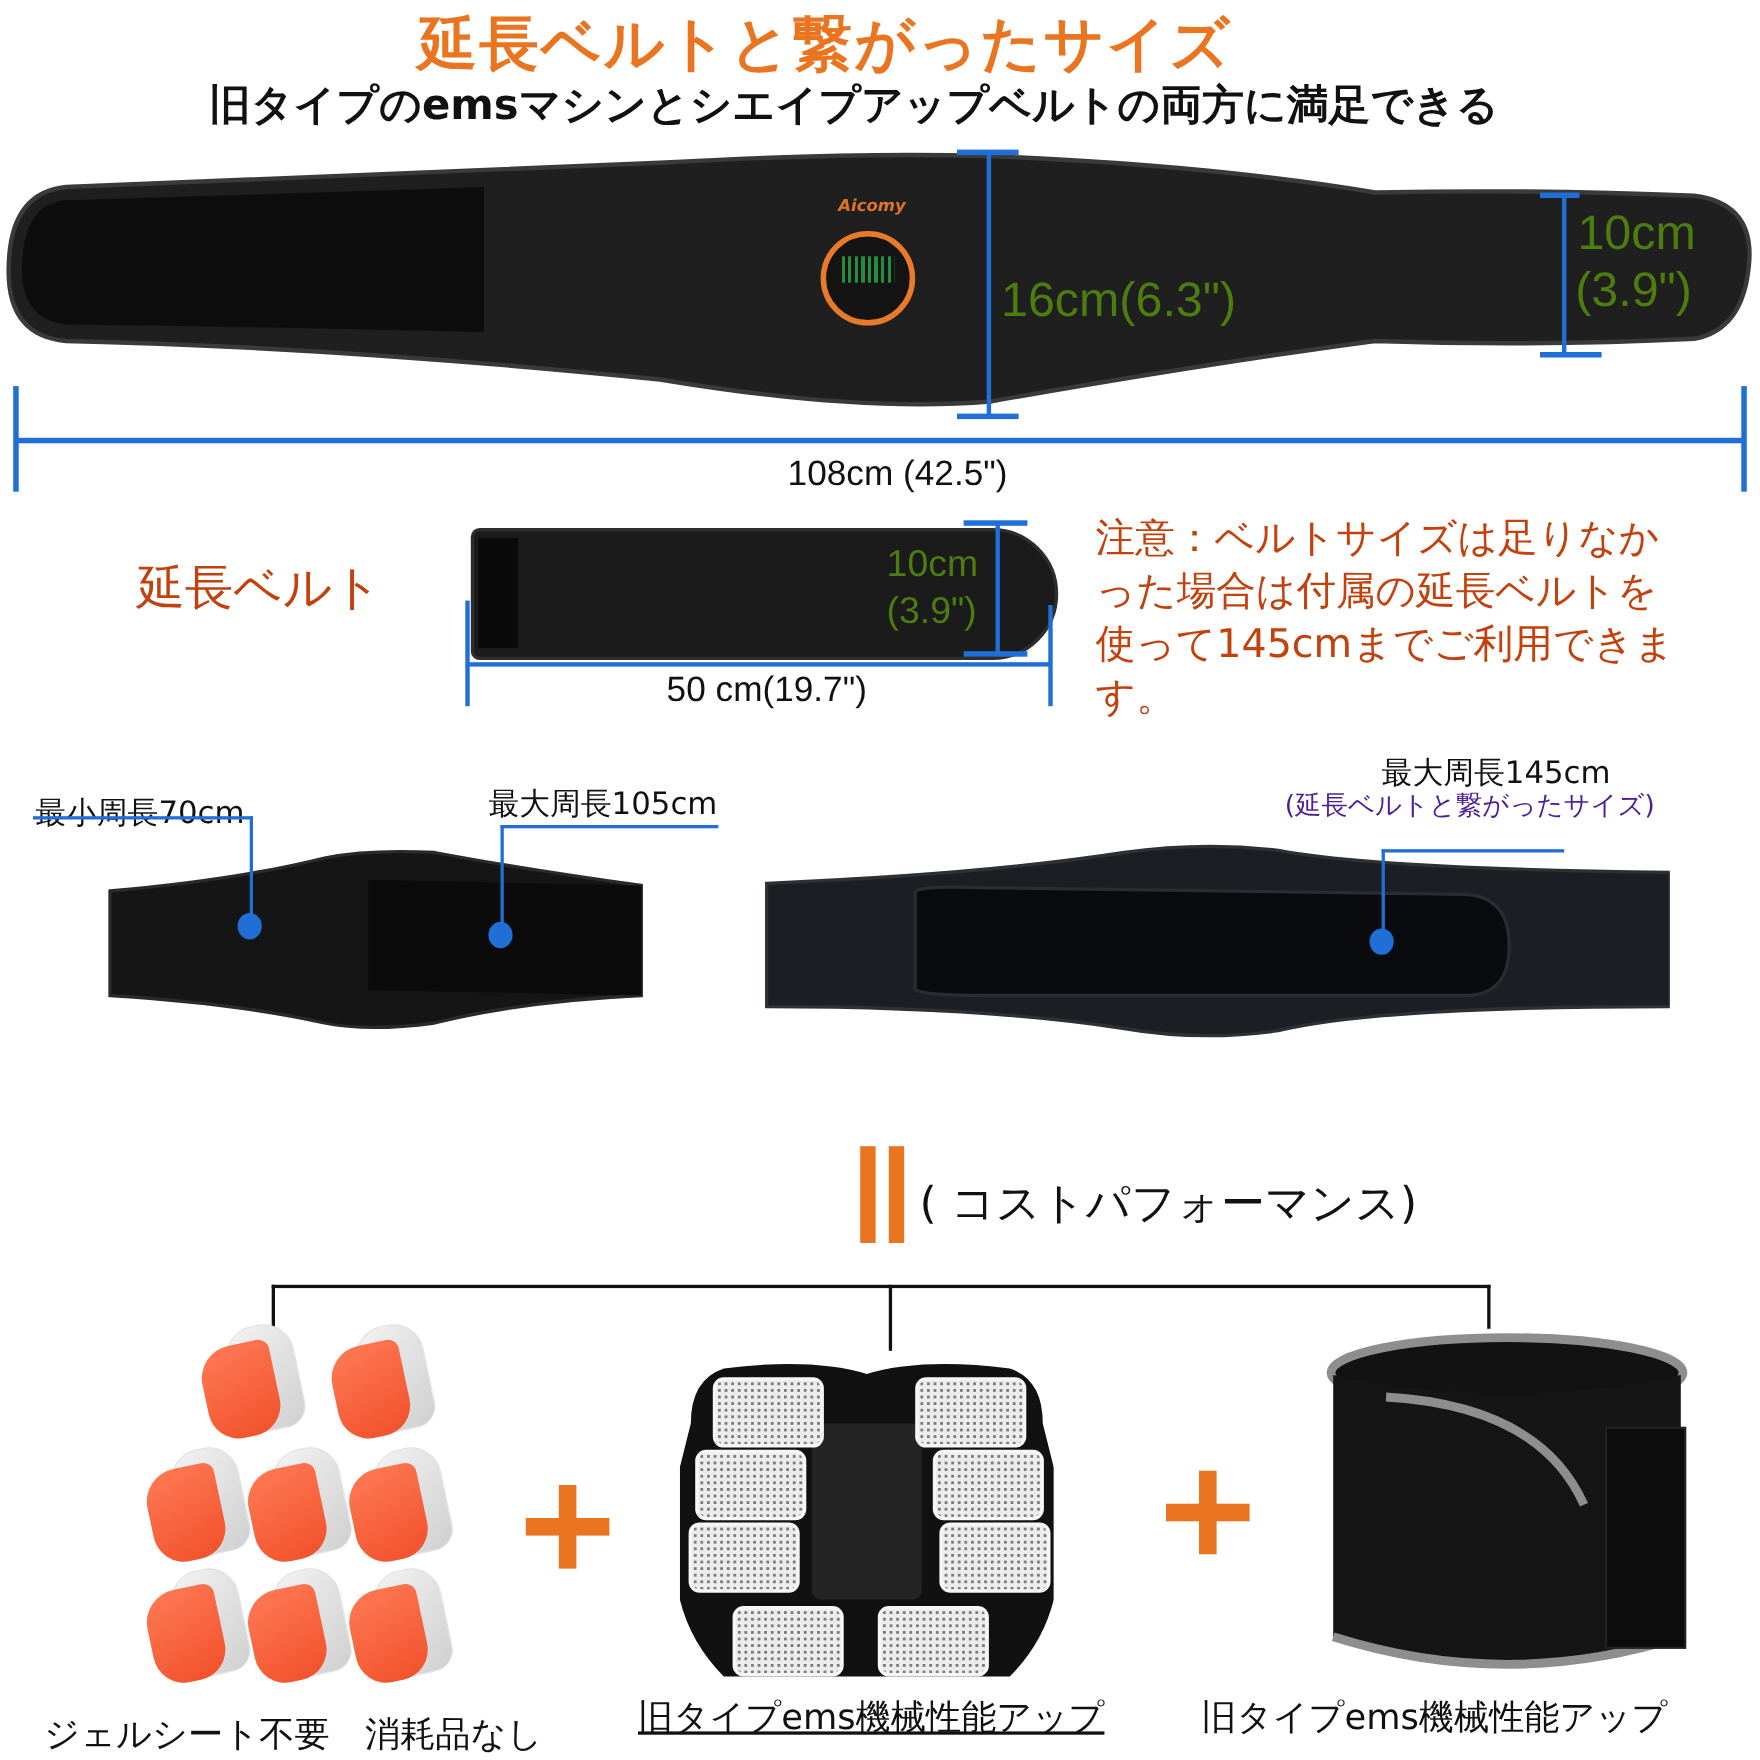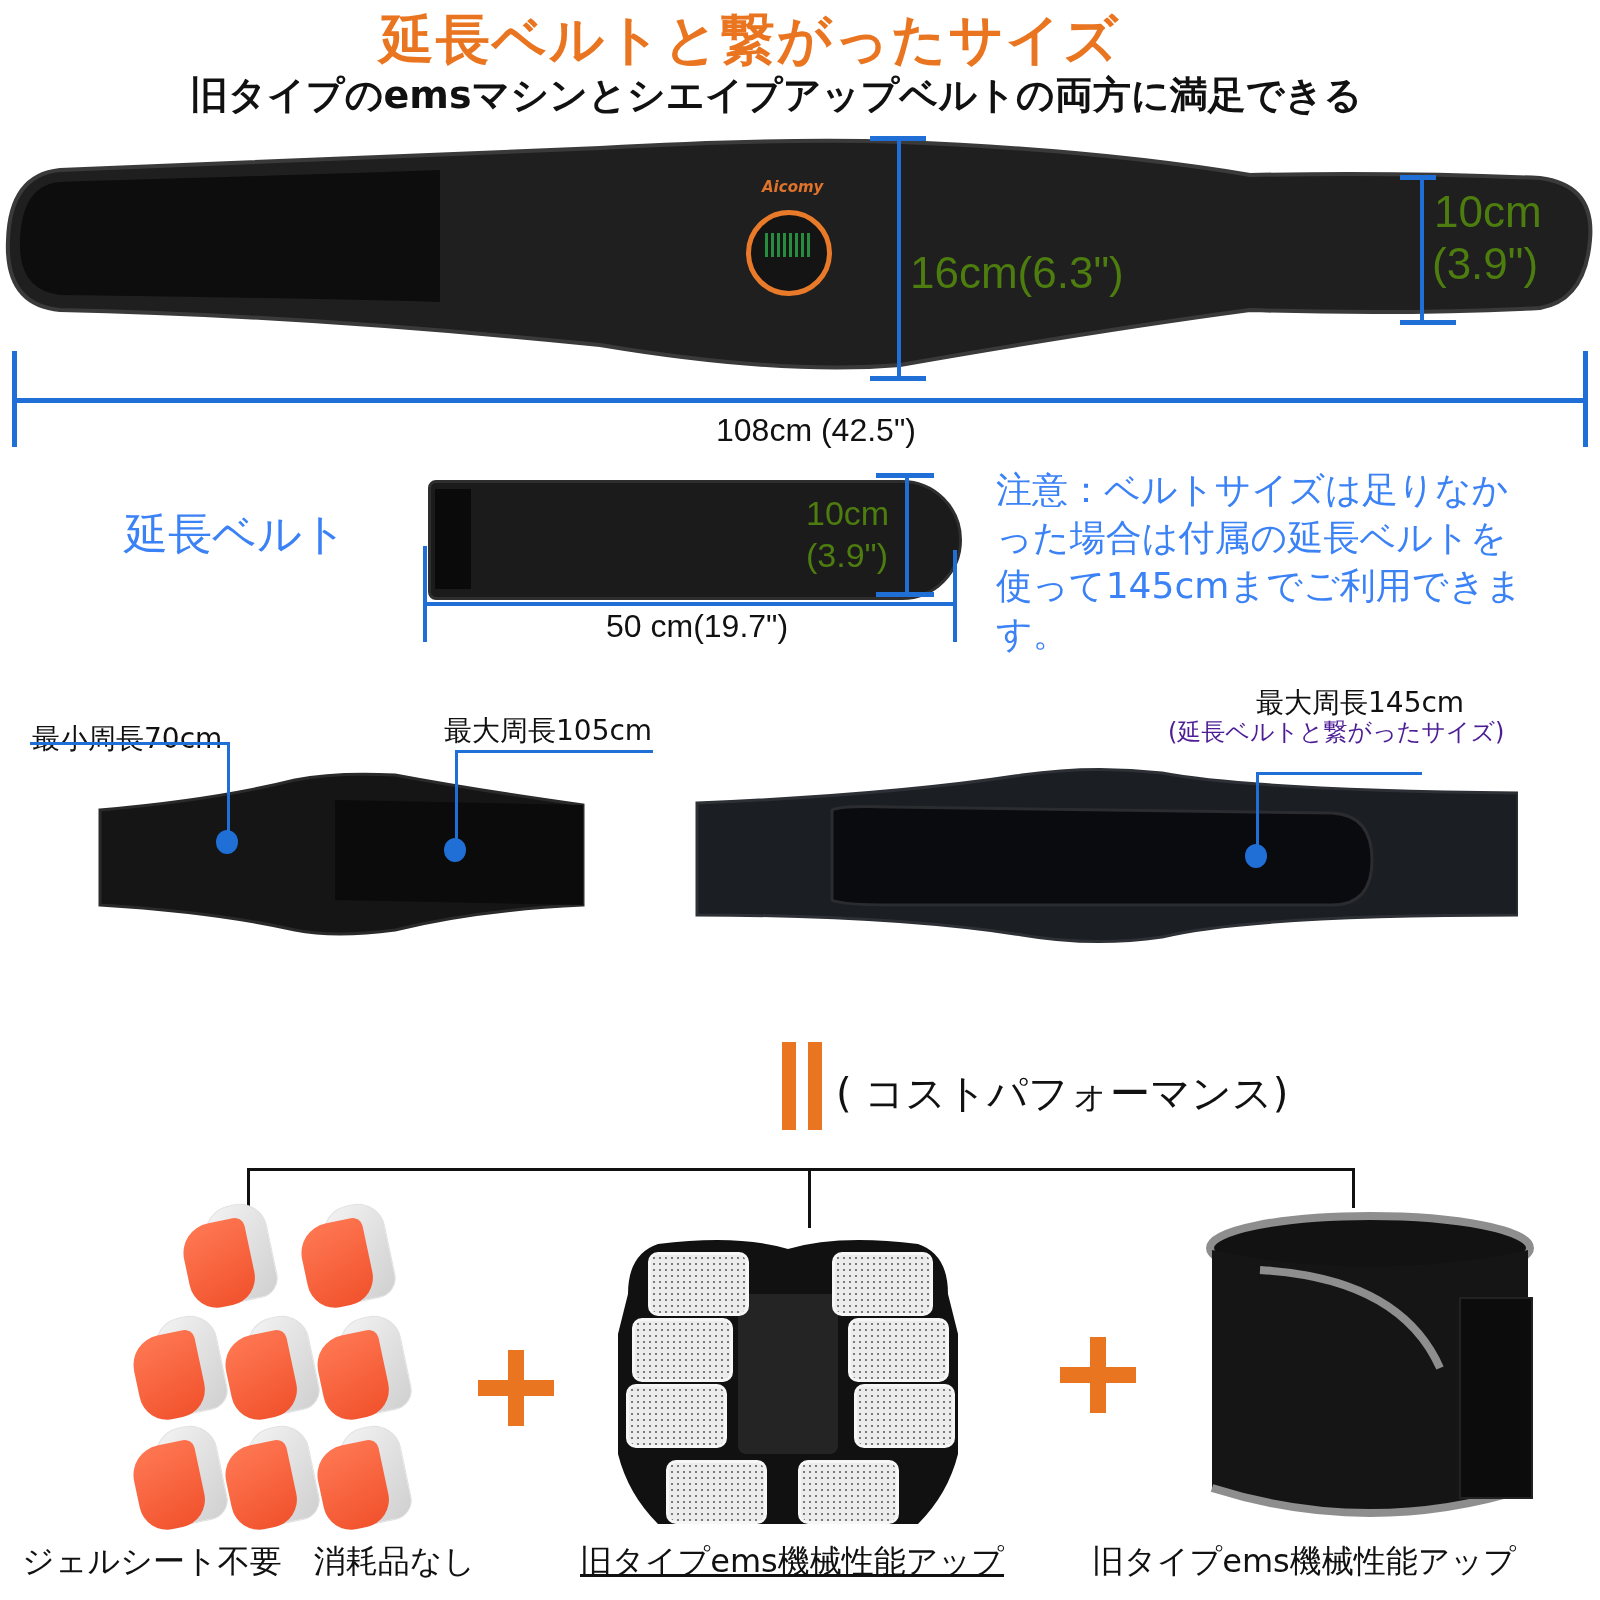--- a/index.html
+++ b/index.html
@@ -3,21 +3,21 @@
 <meta charset="utf-8">
 <style>
   html, body { margin:0; padding:0; background:#ffffff; }
   body { width:1600px; height:1600px; position:relative; overflow:hidden; font-family:"DejaVu Sans", sans-serif; }
   .abs { position:absolute; }
   .title-main { left:0; width:1500px; top:4px; text-align:center; font-size:54px; font-weight:bold; color:#ea7520; letter-spacing:2px; }
   .title-sub { left:190px; top:70px; font-size:38px; font-weight:bold; color:#111; white-space:nowrap; }
   .blue { background:#1f6fd6; }
   .dim-blue { color:#4d7c0f; font-family:"Liberation Sans", sans-serif; }
   .dim-black { color:#111; font-family:"Liberation Sans", sans-serif; }
-  .orange { color:#3b82f6; }
+  .orange { color:#c2410c; }
   .dot { width:22px; height:24px; border-radius:50%; background:#1f6fd6; }
   .label { font-size:28px; color:#111; white-space:nowrap; }
   .pad-wrap { position:absolute; width:90px; height:110px; }
   .pad-white { position:absolute; left:28px; top:4px; width:60px; height:95px; border-radius:28px 28px 20px 20px; background:linear-gradient(135deg,#f4f4f4,#cfcfcf); border:1px solid #e0e0e0; transform:rotate(-12deg); }
   .pad-red { position:absolute; left:4px; top:22px; width:66px; height:85px; border-radius:30px 10px 28px 28px; background:linear-gradient(160deg,#ff7a55,#f0502a); transform:rotate(-12deg); }
   .plus { position:absolute; }
   .plus .h { position:absolute; background:#ea7520; }
   .ems-pad { position:absolute; width:95px; height:58px; background:#ececec; border-radius:10px; border:3px solid #f6f6f6;
      background-image:radial-gradient(#7a7a7a 1.2px, transparent 1.4px); background-size:6px 6px; }
   .bottom-label { font-size:32px; color:#111; white-space:nowrap; top:1540px; }
@@ -171,15 +171,15 @@
 <div class="abs" style="left:1200px;top:1208px;width:340px;height:320px;">
   <svg width="340" height="320" style="position:absolute;left:0;top:0">
     <ellipse cx="170" cy="40" rx="160" ry="32" fill="#121212" stroke="#8e8e8e" stroke-width="8"></ellipse>
     <path d="M12,42 L12,280 Q170,330 328,280 L328,42 Q170,75 12,42 Z" fill="#151515"></path>
     <path d="M12,280 Q170,330 328,280" fill="none" stroke="#8e8e8e" stroke-width="8"></path>
     <path d="M60,62 Q200,70 240,160" fill="none" stroke="#8e8e8e" stroke-width="8"></path>
     <rect x="260" y="90" width="72" height="200" fill="#0c0c0c" stroke="#222" stroke-width="2"></rect>
   </svg>
 </div>
 
-<div class="abs bottom-label" style="left:22px;">ジェルシート不要　消耗品なし</div>
+<div class="abs bottom-label" style="left:40px;margin-top:15px;">ジェルシート不要　消耗品なし</div>
 <div class="abs bottom-label" style="left:580px;text-decoration:underline;">旧タイプems機械性能アップ</div>
 <div class="abs bottom-label" style="left:1092px;">旧タイプems機械性能アップ</div>
 
 </body></html>

